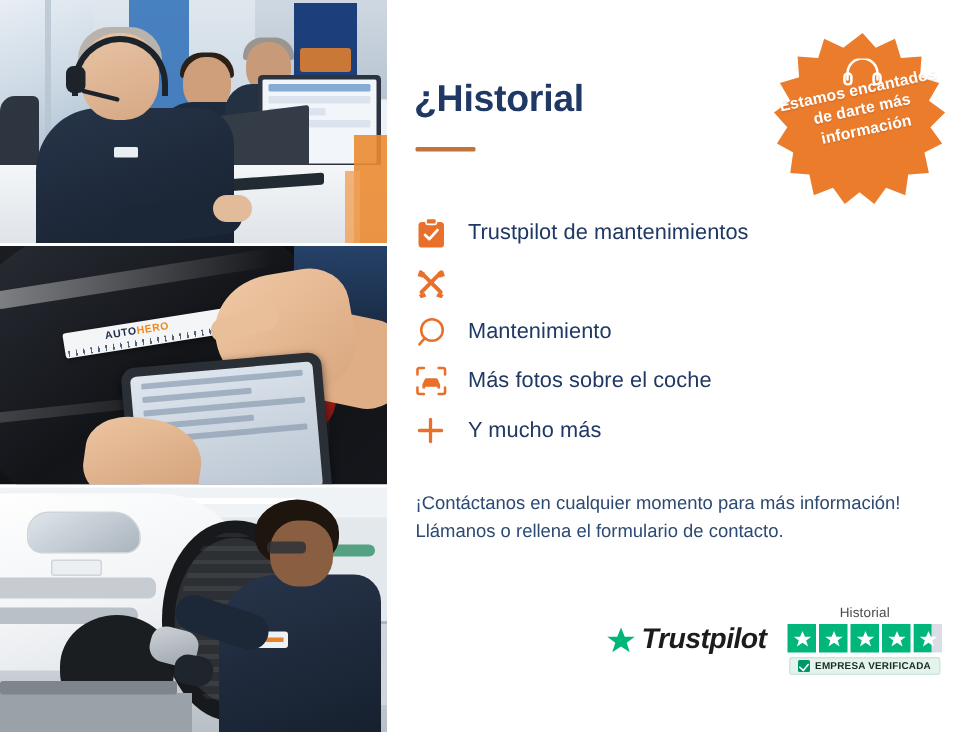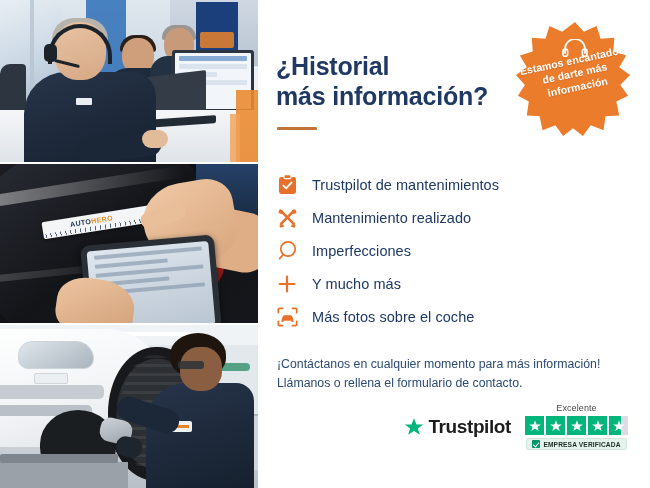--- a/index.html
+++ b/index.html
@@ -155,21 +155,21 @@
   .feature{display:flex;align-items:center;gap:14px;height:33px;}
   .f-icon{width:22px;height:22px;flex:none;display:flex;align-items:center;justify-content:center;color:#e8702a;}
   .f-icon svg{display:block;}
   .f-label{color:#1f3864;font-size:14.5px;font-weight:400;letter-spacing:.05px;}
 
   .contact{margin:22px 0 0 1px;color:#2d4a73;font-size:12.3px;line-height:1.58;max-width:350px;}
   .contact div{white-space:nowrap;}
 
   
   .tp{position:absolute;right:22px;bottom:38px;display:flex;align-items:center;gap:14px;}
-  .tp-logo{display:flex;align-items:center;gap:4px;}
+  .tp-logo{display:flex;align-items:center;gap:4px;font-style:italic;}
   .tp-logo .tp-star{width:20px;height:20px;color:#00b67a;}
   .tp-name{color:#1c1c1c;font-size:19px;font-weight:700;letter-spacing:-.4px;}
   .tp-right{display:flex;flex-direction:column;align-items:center;gap:3px;}
   .tp-excel{color:#4a4a4a;font-size:9px;letter-spacing:.1px;}
   .stars{display:flex;gap:2px;}
   .star-box{width:19px;height:19px;background:#00b67a;position:relative;overflow:hidden;}
   .star-box.partial{background:#dcdce6;}
   .star-box.partial .fill{position:absolute;left:0;top:0;height:100%;width:62%;background:#00b67a;}
   .star-box svg{position:absolute;left:50%;top:50%;transform:translate(-50%,-50%);}
   .verified{display:flex;align-items:center;gap:3px;background:#e4f3ec;border:1px solid #cfe7dc;
@@ -283,21 +283,20 @@
         <div class="mglove2"></div>
       </div>
     </div>
 
   </div>
 
   <div class="content">
 
     <h1 class="headline">
       <span>¿Historial</span><br>
-      <span>más información?</span>
     </h1>
     <div class="rule"></div>
 
     <div class="badge-wrap">
       <div class="burst">
         <svg viewBox="0 0 120 120" aria-hidden="true">
           <path fill="#ea7c2c" d="M60 2 L69 12 L82 6 L86 19 L100 18 L99 32 L112 36 L105 48 L116 56 L106 66 L114 77 L102 83 L105 97 L91 98 L89 112 L76 107 L68 118 L58 110 L48 118 L40 107 L27 112 L24 98 L11 97 L13 83 L2 77 L9 66 L0 56 L11 48 L4 36 L17 32 L16 18 L30 19 L34 6 L47 12 Z"></path>
         </svg>
       </div>
       <div class="badge-icon">
@@ -329,78 +328,77 @@
             <g stroke="#e8702a" stroke-width="2.6" stroke-linecap="round">
               <line x1="3.6" y1="3.6" x2="16.8" y2="16.8"></line>
               <line x1="17" y1="3.6" x2="4" y2="16.8"></line>
             </g>
             <path d="M2.6 2.4 l3.6 1.2 -1.2 3.6 -3.6 -1.2 z" fill="#e8702a"></path>
             <path d="M18.4 2.4 l-3.6 1.2 1.2 3.6 3.6 -1.2 z" fill="#e8702a"></path>
             <path d="M2.2 18.6 l3.8 -1.4 1.2 2.4 -3.6 1.2 z" fill="#e8702a"></path>
             <path d="M18.8 18.6 l-3.8 -1.4 -1.2 2.4 3.6 1.2 z" fill="#e8702a"></path>
           </svg>
         </span>
-        <span class="f-label">Mantenimiento realizado</span>
       </li>
 
       <li class="feature">
         <span class="f-icon">
           <svg width="20" height="21" viewBox="0 0 20 21" aria-hidden="true">
             <circle cx="11" cy="9" r="7.2" fill="none" stroke="#e8702a" stroke-width="1.7"></circle>
             <line x1="6.2" y1="14.4" x2="2.6" y2="18.6" stroke="#e8702a" stroke-width="1.7" stroke-linecap="round"></line>
           </svg>
         </span>
-        <span class="f-label">Imperfecciones</span>
-      </li>
-
-      <li class="feature">
-        <span class="f-icon">
-          <svg width="20" height="20" viewBox="0 0 20 20" aria-hidden="true">
-            <g stroke="#e8702a" stroke-width="2.2" stroke-linecap="round">
-              <line x1="10" y1="2.6" x2="10" y2="17.4"></line>
-              <line x1="2.6" y1="10" x2="17.4" y2="10"></line>
-            </g>
-          </svg>
-        </span>
-        <span class="f-label">Y mucho más</span>
+        <span class="f-label">Mantenimiento</span>
       </li>
 
       <li class="feature">
         <span class="f-icon">
           <svg width="21" height="20" viewBox="0 0 21 20" aria-hidden="true">
             <g fill="none" stroke="#e8702a" stroke-width="1.7" stroke-linecap="round">
               <path d="M1.3 5.6 V2.6 a1.3 1.3 0 0 1 1.3 -1.3 H5.6"></path>
               <path d="M15.4 1.3 H18.4 a1.3 1.3 0 0 1 1.3 1.3 V5.6"></path>
               <path d="M19.7 14.4 V17.4 a1.3 1.3 0 0 1 -1.3 1.3 H15.4"></path>
               <path d="M5.6 18.7 H2.6 a1.3 1.3 0 0 1 -1.3 -1.3 V14.4"></path>
             </g>
             <path d="M4.6 12.4 l1.5 -3.4 a1.3 1.3 0 0 1 1.2 -0.8 h6.4 a1.3 1.3 0 0 1 1.2 0.8 l1.5 3.4 v2.6 h-1.9 v-1.2 h-8 v1.2 h-1.9 z" fill="#e8702a"></path>
           </svg>
         </span>
         <span class="f-label">Más fotos sobre el coche</span>
       </li>
 
+      <li class="feature">
+        <span class="f-icon">
+          <svg width="20" height="20" viewBox="0 0 20 20" aria-hidden="true">
+            <g stroke="#e8702a" stroke-width="2.2" stroke-linecap="round">
+              <line x1="10" y1="2.6" x2="10" y2="17.4"></line>
+              <line x1="2.6" y1="10" x2="17.4" y2="10"></line>
+            </g>
+          </svg>
+        </span>
+        <span class="f-label">Y mucho más</span>
+      </li>
+
     </ul>
 
     <div class="contact">
       <div>¡Contáctanos en cualquier momento para más información!</div>
       <div>Llámanos o rellena el formulario de contacto.</div>
     </div>
 
     <div class="tp">
       <div class="tp-logo">
         <span class="tp-star">
           <svg width="20" height="20" viewBox="0 0 24 24" aria-hidden="true">
             <path fill="#00b67a" d="M12 1.6 L15 9 L23 9 L16.6 13.7 L19 21.4 L12 16.7 L5 21.4 L7.4 13.7 L1 9 L9 9 Z"></path>
           </svg>
         </span>
         <span class="tp-name">Trustpilot</span>
       </div>
       <div class="tp-right">
-        <div class="tp-excel">Excelente</div>
+        <div class="tp-excel">Historial</div>
         <div class="stars">
           <span class="star-box">
             <svg width="13" height="13" viewBox="0 0 24 24" aria-hidden="true">
                 <path fill="#fff" d="M12 2 L15 9.2 L22.8 9.2 L16.5 13.8 L18.9 21.2 L12 16.6 L5.1 21.2 L7.5 13.8 L1.2 9.2 L9 9.2 Z"></path>
               </svg>
           </span>
           <span class="star-box">
             <svg width="13" height="13" viewBox="0 0 24 24" aria-hidden="true">
                 <path fill="#fff" d="M12 2 L15 9.2 L22.8 9.2 L16.5 13.8 L18.9 21.2 L12 16.6 L5.1 21.2 L7.5 13.8 L1.2 9.2 L9 9.2 Z"></path>
               </svg>

